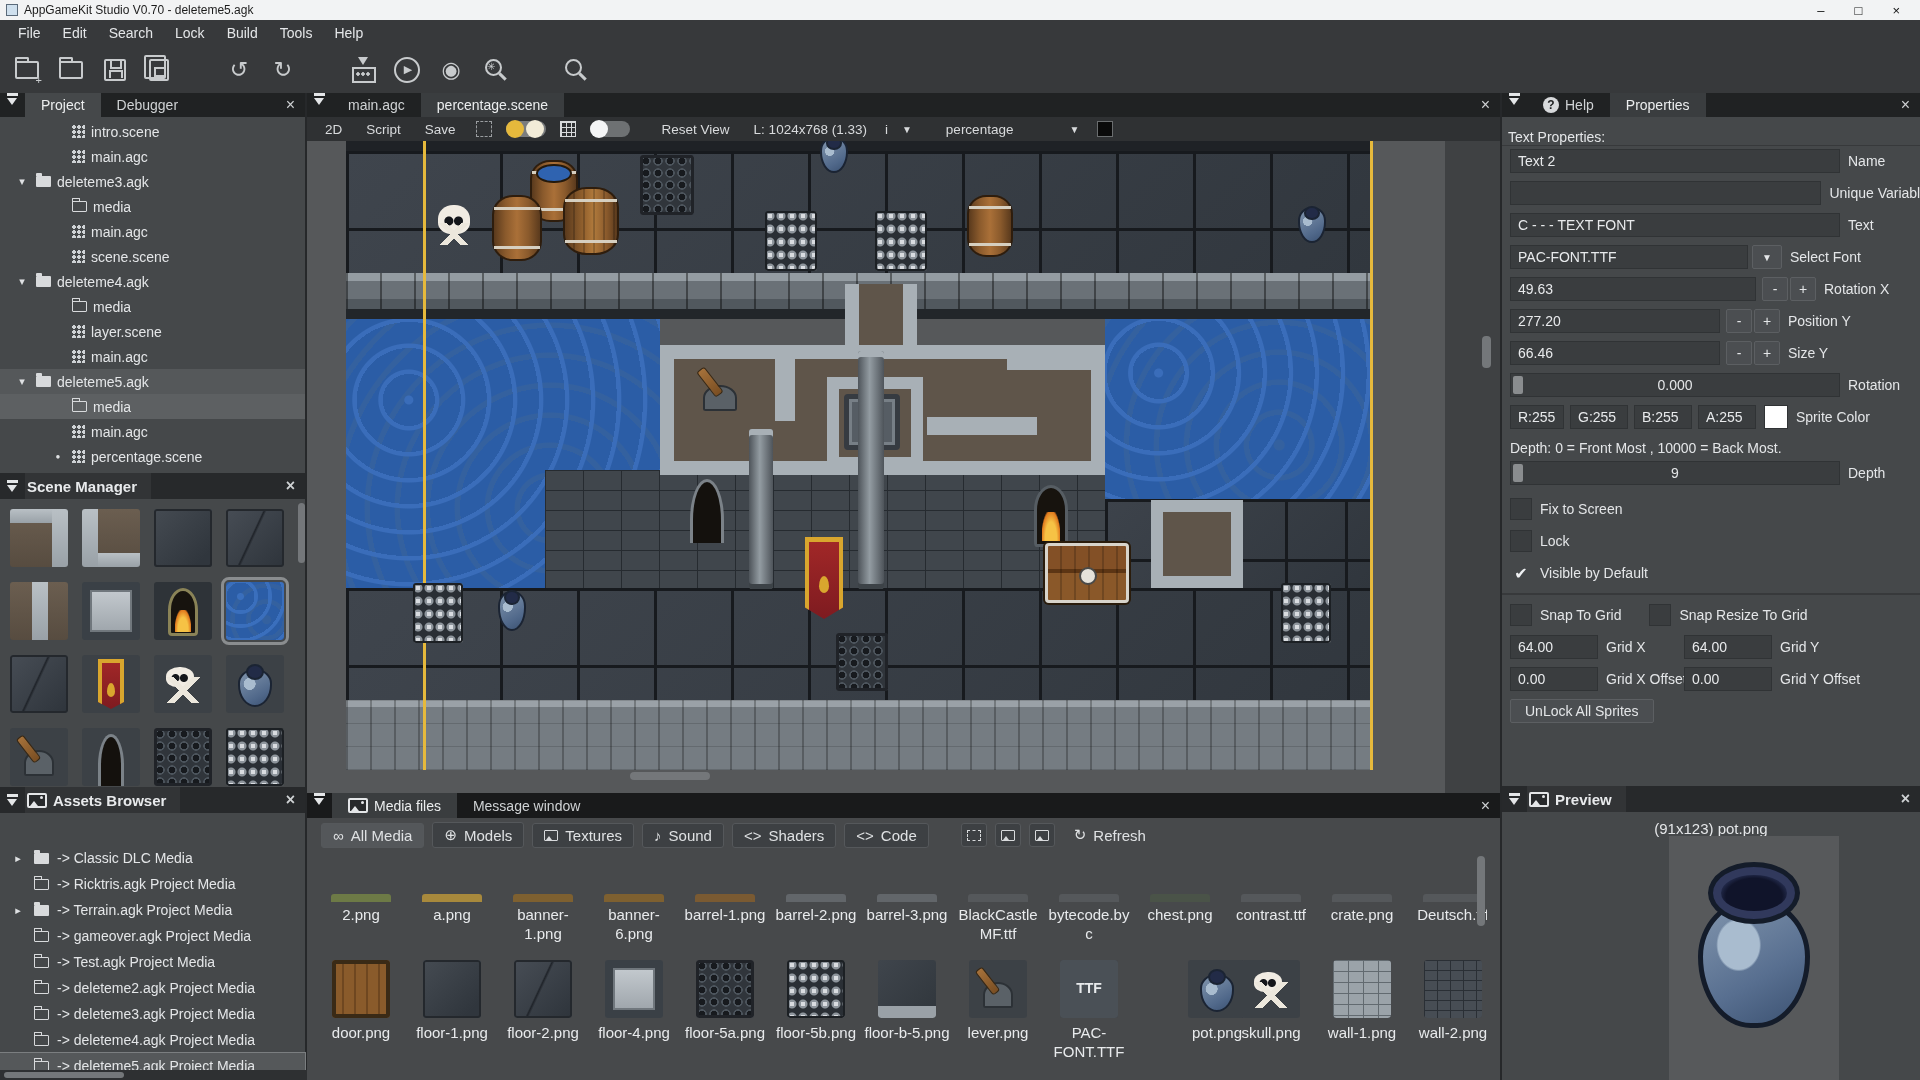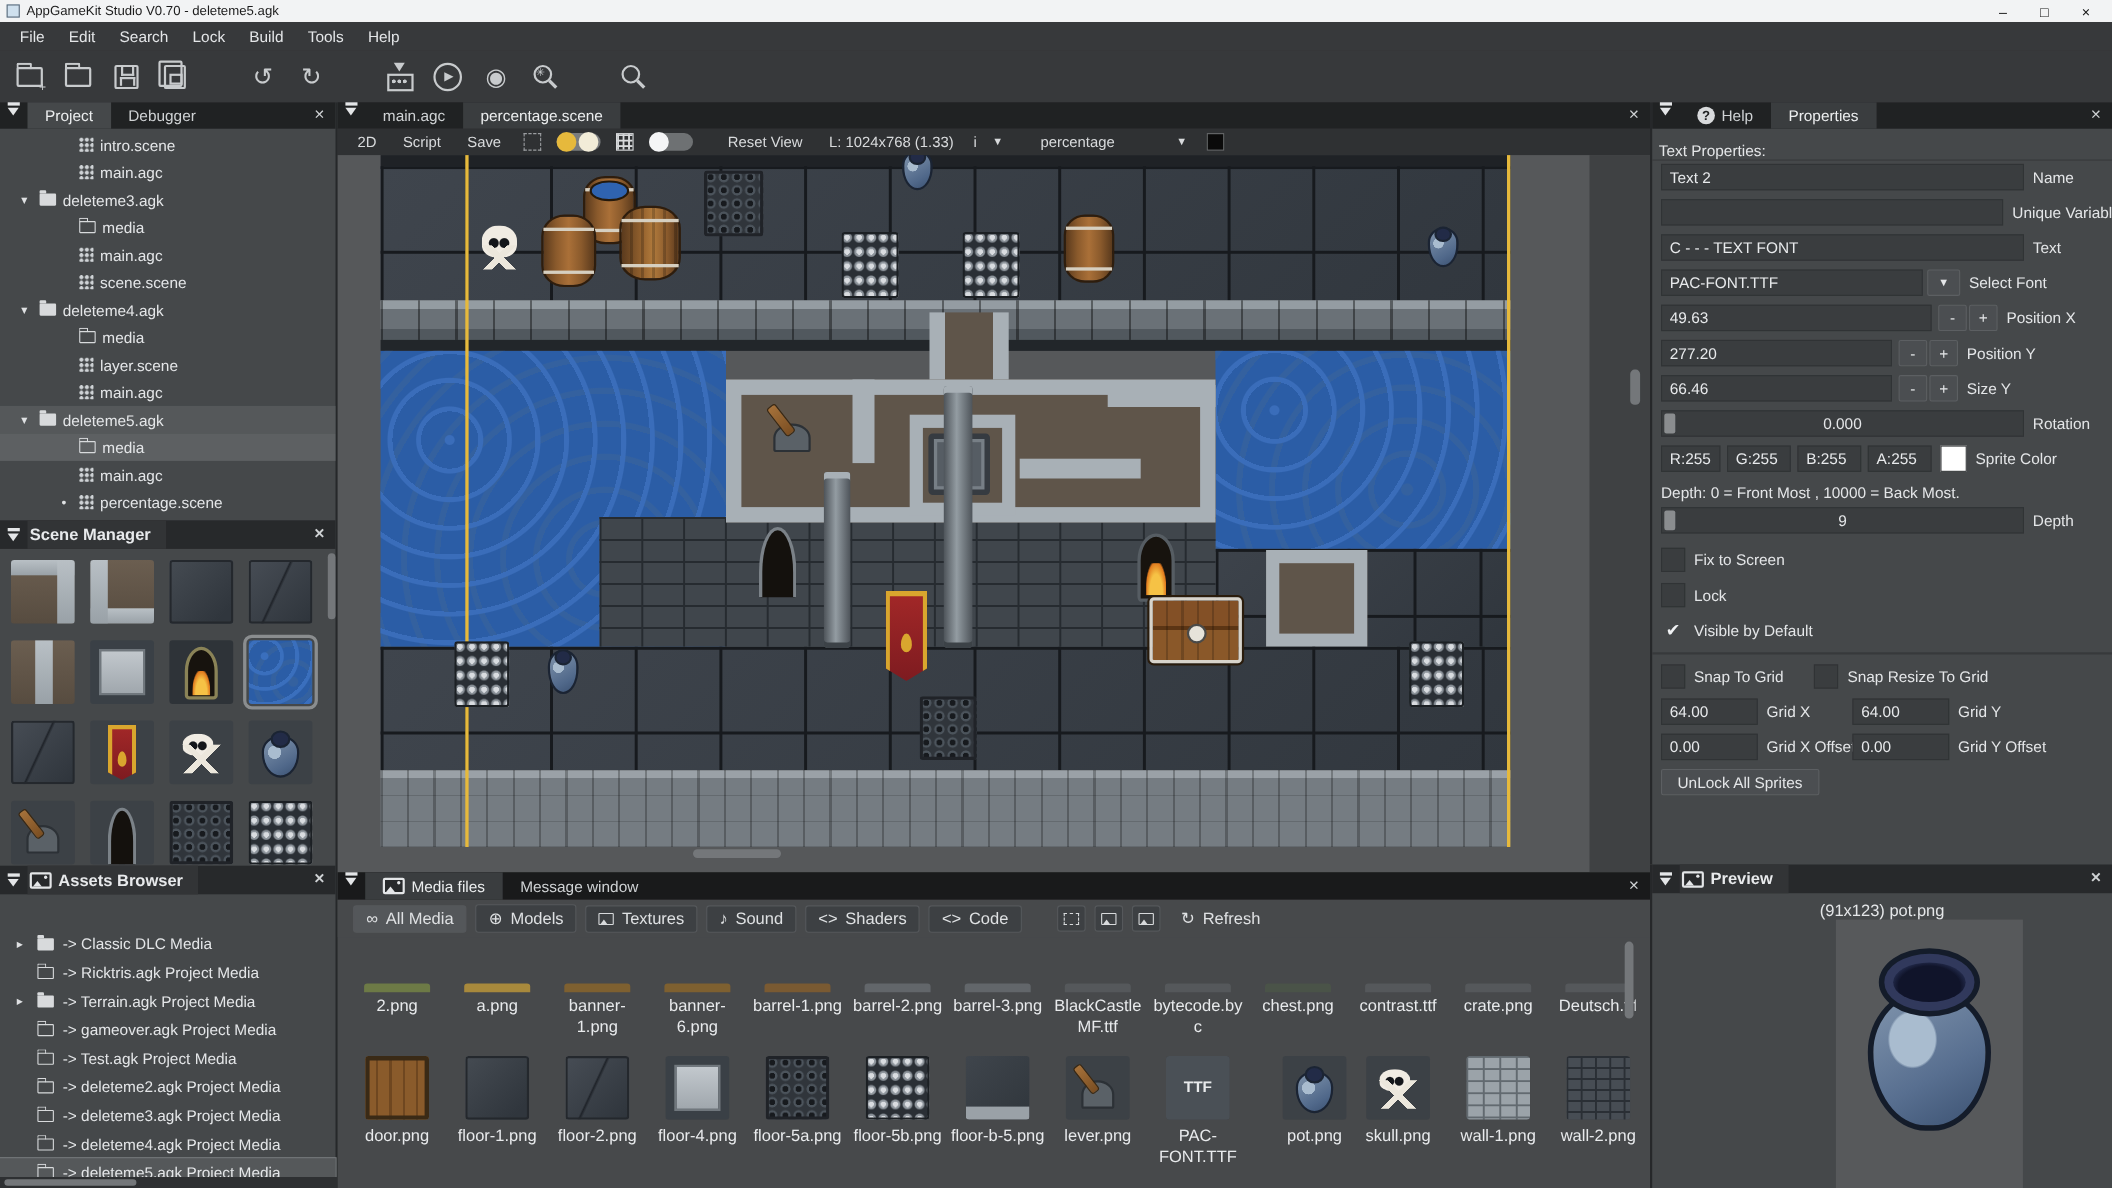--- a/index.html
+++ b/index.html
@@ -789,21 +789,21 @@
 
           <div class="m-cell" style="left: 738px; top: 0px;">
             <div class="m-thumb">
               <div class="tile-fill t-ttf">
                 <span style="display:flex;align-items:center;justify-content:center;height:100%;font-weight:bold;">TTF</span>
               </div>
             </div>
             <div class="m-label">PAC-FONT.TTF</div>
           </div>
 
-          <div class="m-cell" style="left: 844px; top: 0px; text-align: center;">
+          <div class="m-cell" style="left: 866px; top: 0px; text-align: center;">
             <div class="m-thumb">
               <div class="tile-fill t-pot">
                 <span style="display:flex;align-items:center;justify-content:center;height:100%;font-weight:bold;"></span>
               </div>
             </div>
             <div class="m-label">pot.png</div>
           </div>
 
           <div class="m-cell" style="left: 920px; top: 0px;">
             <div class="m-thumb">
@@ -945,21 +945,21 @@
   </div>
   <div class="prow" style="left:8px;top:152px;width:100%;">
     <span class="pfield" style="width:238px;">PAC-FONT.TTF</span>
     <span class="pbtn" style="width:30px;margin-left:4px;font-size:10px;">▼</span>
     <span class="plabel">Select Font</span>
   </div>
   <div class="prow" style="left:8px;top:184px;width:100%;">
     <span class="pfield" style="width:246px;">49.63</span>
     <span class="pbtn" style="width:26px;margin-left:6px;">-</span>
     <span class="pbtn" style="width:26px;margin-left:2px;">+</span>
-    <span class="plabel">Position X</span>
+    <span class="plabel">Rotation X</span>
   </div>
   <div class="prow" style="left:8px;top:216px;width:100%;">
     <span class="pfield" style="width:210px;">277.20</span>
     <span class="pbtn" style="width:26px;margin-left:6px;">-</span>
     <span class="pbtn" style="width:26px;margin-left:2px;">+</span>
     <span class="plabel">Position Y</span>
   </div>
   <div class="prow" style="left:8px;top:248px;width:100%;">
     <span class="pfield" style="width:210px;">66.46</span>
     <span class="pbtn" style="width:26px;margin-left:6px;">-</span>

